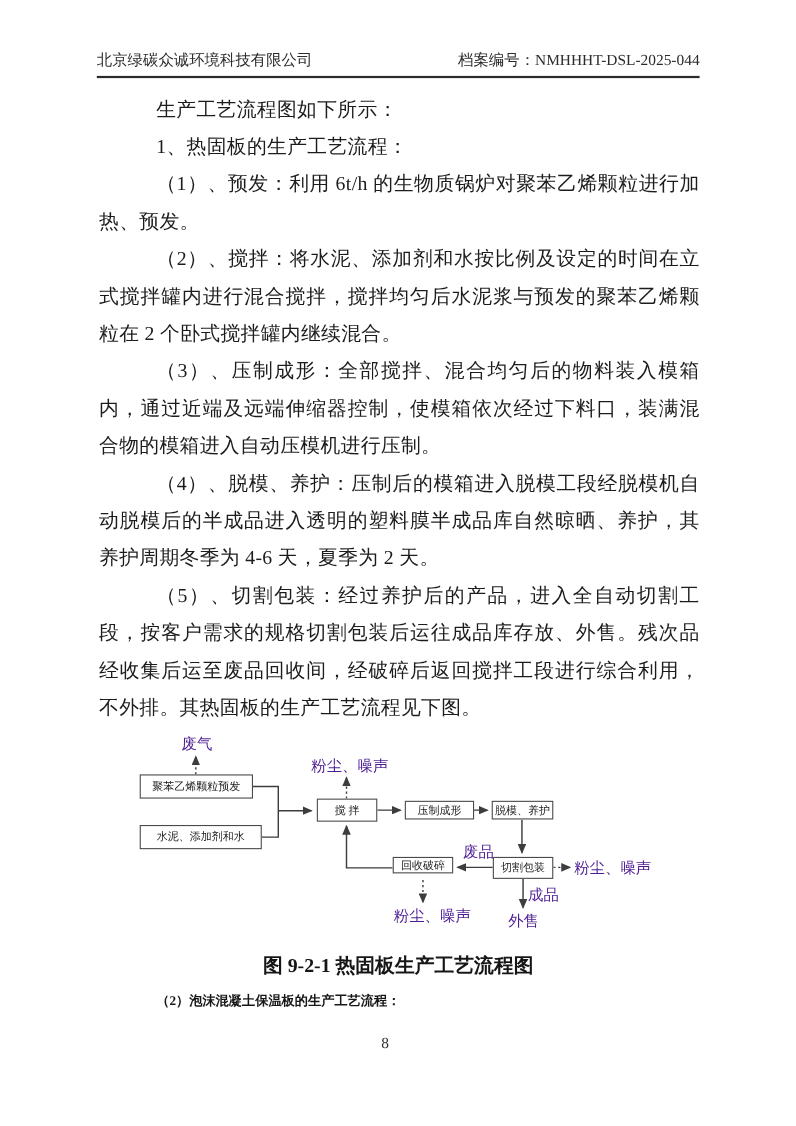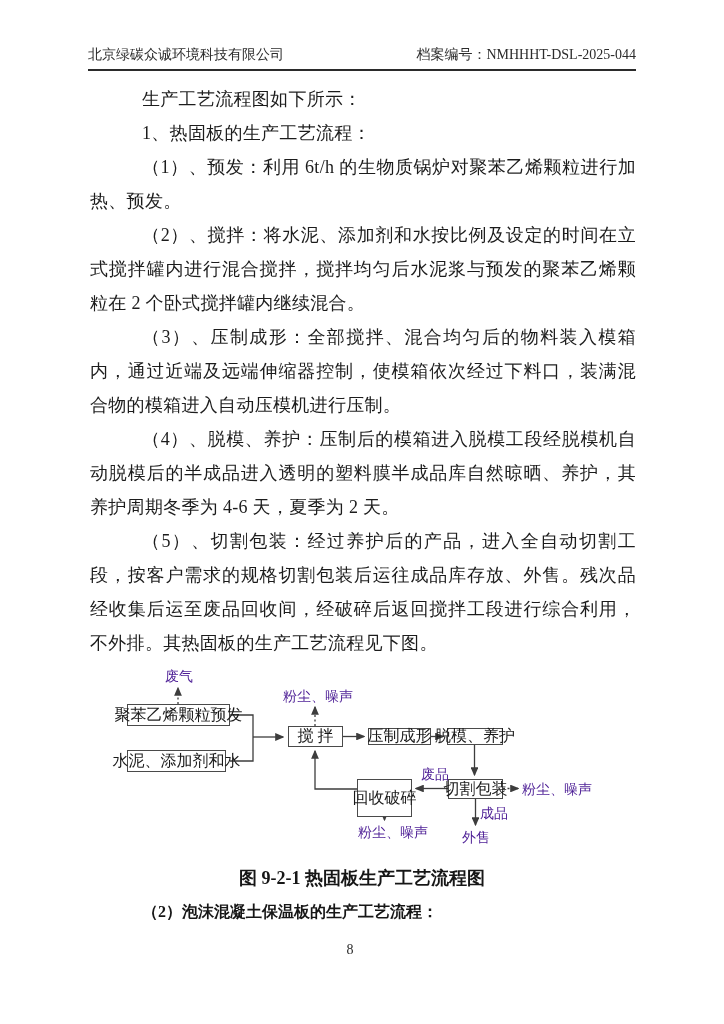--- a/index.html
+++ b/index.html
@@ -35,34 +35,34 @@
   
   .flowchart{
     position:absolute;left:90px;top:660px;width:566px;height:196px;
   }
   .flowchart svg{position:absolute;left:0;top:0;}
   .fc-box{
     position:absolute;
     border:1px solid #4a4a4a;
     background:#ffffff;
     display:flex;align-items:center;justify-content:center;
-    font-size:16px;white-space:nowrap;color:#1a1a1a;
+    font-size:10px;white-space:nowrap;color:#1a1a1a;
     box-sizing:border-box;
   }
   .fc-label{
     position:absolute;font-size:14px;white-space:nowrap;color:#4c1d95;
   }
   
   .fig-caption{
     position:absolute;left:0;top:866px;width:724px;
     text-align:center;font-size:18px;font-weight:bold;color:#161616;
   }
   .subheading{
     position:absolute;left:90px;top:902px;width:546px;
-    font-size:16px;font-weight:bold;text-indent:52px;color:#161616;
+    font-size:12px;font-weight:bold;text-indent:52px;color:#161616;
   }
   .page-number{
     position:absolute;left:0;top:942px;width:700px;
     text-align:center;font-size:14px;color:#2b2b2b;
   }
 </style>
 </head>
 <body>
 
 <div class="doc-header">
@@ -108,26 +108,26 @@
     <polyline points="267,129 225,129 225,91" fill="none" stroke="#3d3d3d" stroke-width="1.3" marker-end="url(#ah)"></polyline>
 
     <line x1="294.5" y1="140" x2="294.5" y2="160" stroke="#3d3d3d" stroke-width="1.3" stroke-dasharray="2 2.5" marker-end="url(#ah)"></line>
 
     <line x1="413" y1="128.5" x2="428" y2="128.5" stroke="#3d3d3d" stroke-width="1.3" stroke-dasharray="2 2.5" marker-end="url(#ah)"></line>
 
     <line x1="385.5" y1="138" x2="385.5" y2="165" stroke="#3d3d3d" stroke-width="1.3" marker-end="url(#ah)"></line>
   </svg>
 
   <div class="fc-box" style="left:37px;top:44px;width:103px;height:22px;">聚苯乙烯颗粒预发</div>
-  <div class="fc-box" style="left:37px;top:90px;width:99px;height:22px;">水泥、添加剂和水</div>
+  <div class="fc-box" style="left:37px;top:90px;width:111px;height:22px;">水泥、添加剂和水</div>
   <div class="fc-box" style="left:198px;top:66px;width:55px;height:21px;">搅 拌</div>
   <div class="fc-box" style="left:278px;top:68px;width:63px;height:17px;">压制成形</div>
   <div class="fc-box" style="left:357px;top:68px;width:56px;height:17px;">脱模、养护</div>
   <div class="fc-box" style="left:358px;top:119px;width:55px;height:20px;">切割包装</div>
-  <div class="fc-box" style="left:267px;top:119px;width:55px;height:38px;">回收破碎</div>
+  <div class="fc-box" style="left:267px;top:119px;width:55px;height:15px;">回收破碎</div>
 
   <div class="fc-label" style="left:75px;top:8px;">废气</div>
   <div class="fc-label" style="left:193px;top:28px;">粉尘、噪声</div>
   <div class="fc-label" style="left:331px;top:106px;">废品</div>
   <div class="fc-label" style="left:432px;top:121px;">粉尘、噪声</div>
   <div class="fc-label" style="left:390px;top:145px;">成品</div>
   <div class="fc-label" style="left:372px;top:169px;">外售</div>
   <div class="fc-label" style="left:268px;top:164px;">粉尘、噪声</div>
 </div>
 

